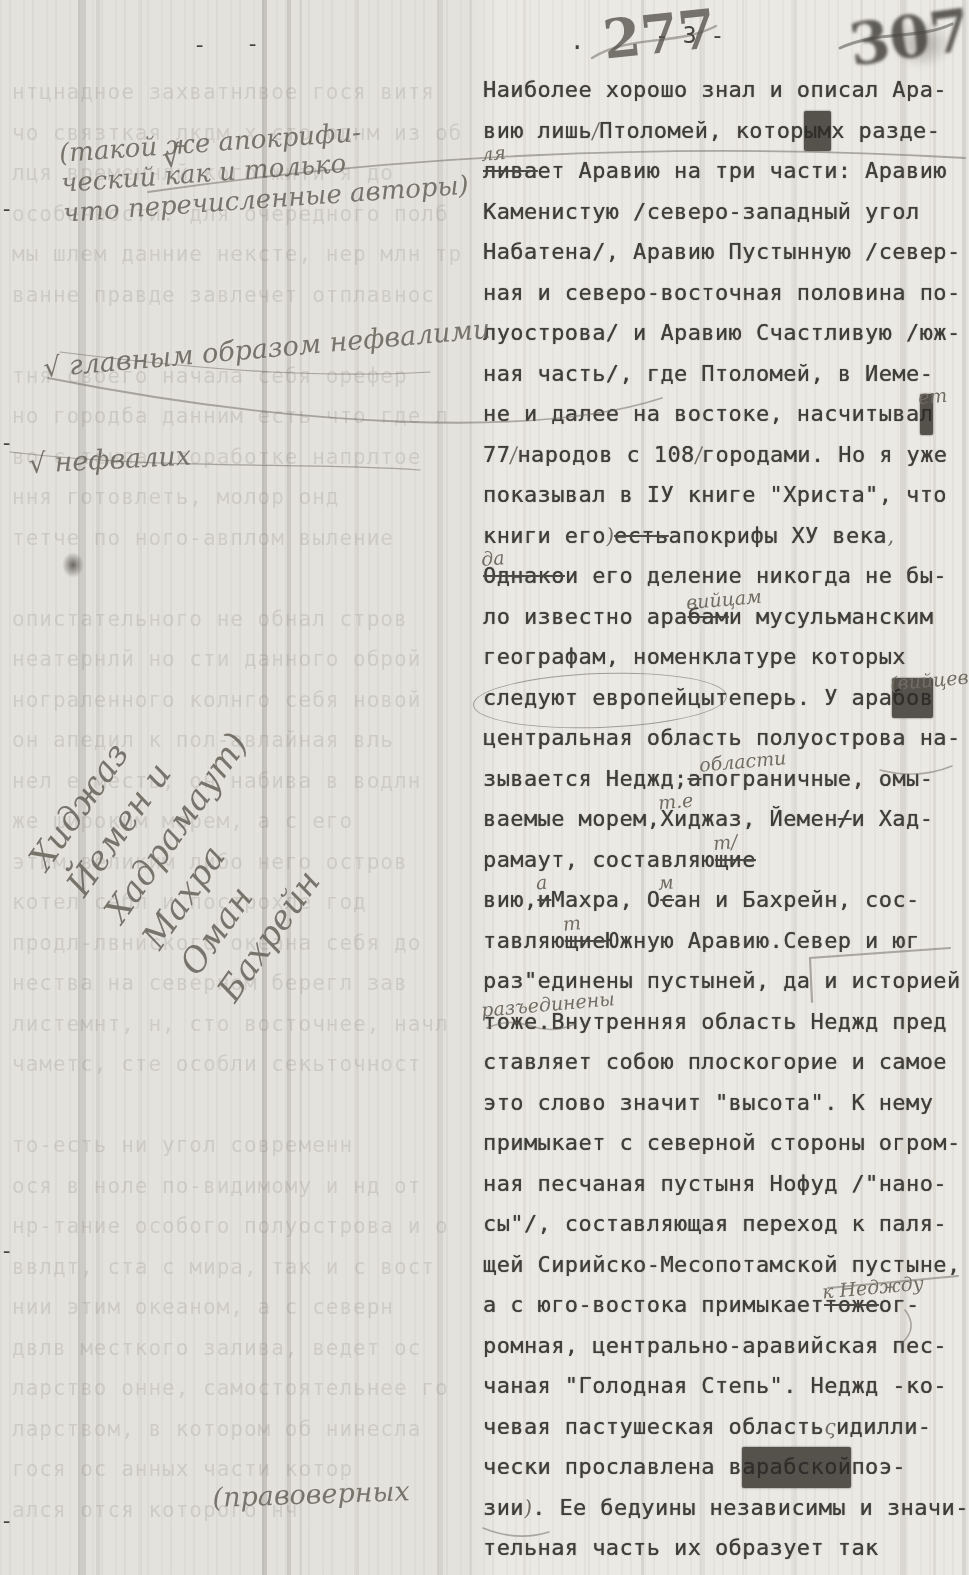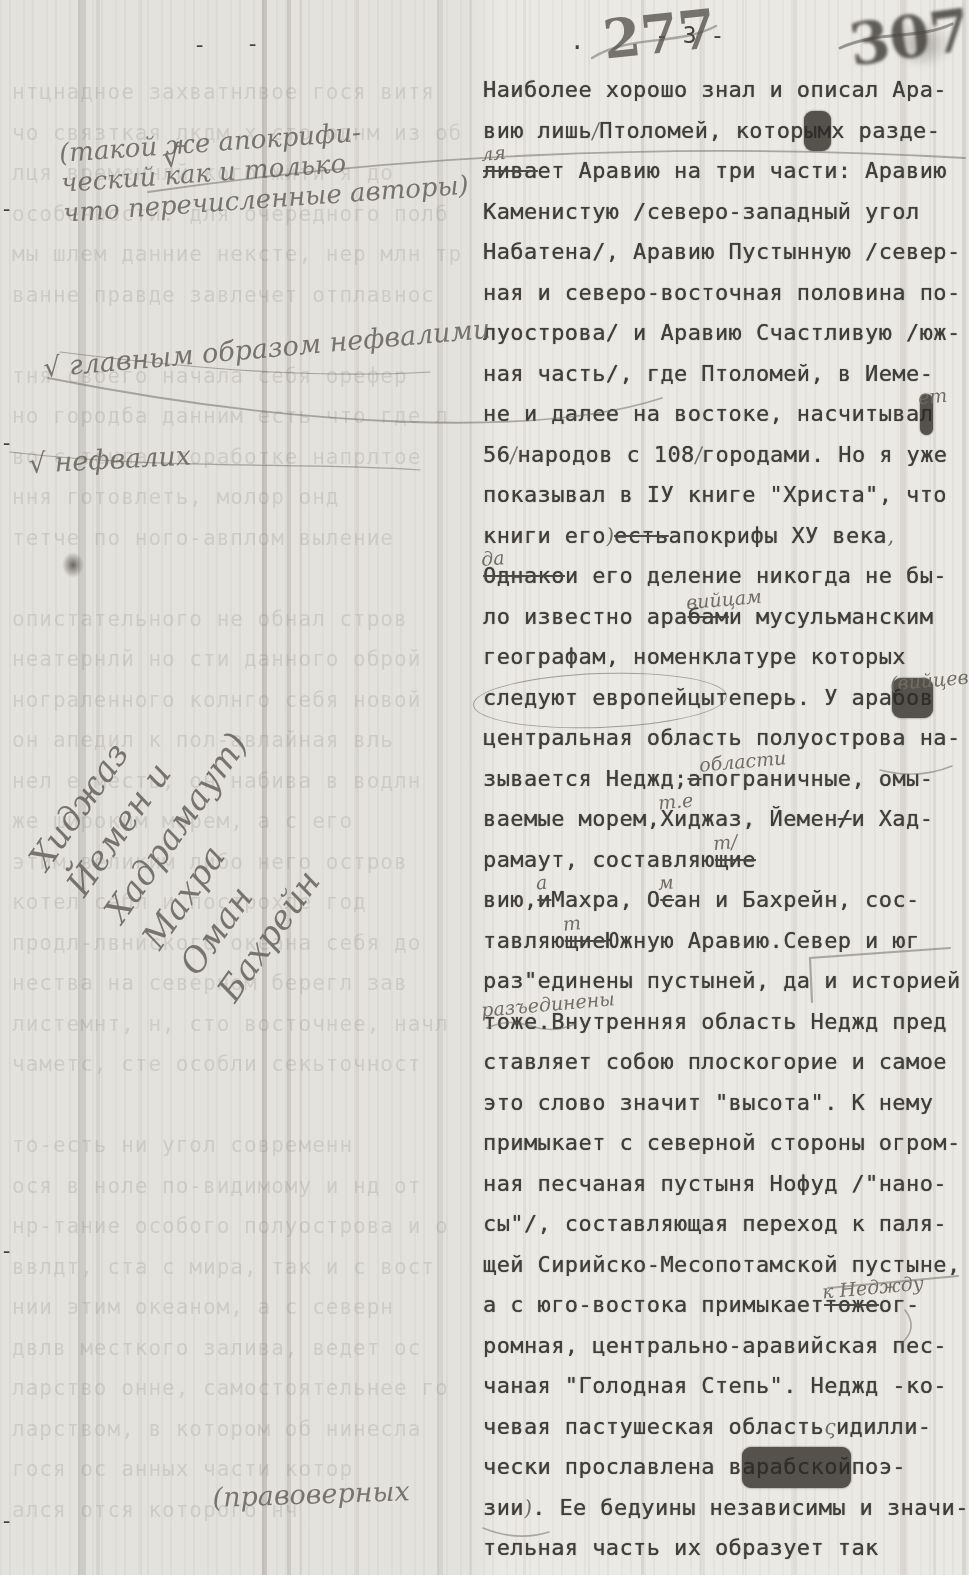--- a/index.html
+++ b/index.html
@@ -17,21 +17,21 @@
   
   .typed-col{
     position:absolute; left:483px; top:70px; width:486px;
     font-size:22px; line-height:40.5px; letter-spacing:.4px;
     color:#403e3a; text-shadow:0 0 1px rgba(64,62,58,.85);
     white-space:nowrap;
   }
   .tline{height:40.5px; position:relative;}
   .tp{position:relative; display:inline-block;}
   .strike{text-decoration:line-through; text-decoration-thickness:2.4px; text-decoration-color:#4c4a44;}
-  .blot{background:#55524c; color:#2f2d2a; border-radius:9px; box-shadow:0 0 2px #55524c;}
+  .blot{background:#55524c; color:#2f2d2a; border-radius:2px; box-shadow:0 0 2px #55524c;}
   .circled::after{
     content:""; position:absolute; left:-10px; right:-12px; top:-5px; bottom:-9px;
     border:1.7px solid rgba(112,108,98,.6); border-radius:50%; transform:rotate(-2deg);
   }
   .hand, .above{
     font-family:"DejaVu Serif","Liberation Serif",serif; font-style:italic;
     color:#716d63; text-shadow:none; letter-spacing:0;
   }
   .hand{font-size:21px; transform:rotate(-4deg); display:inline-block;}
   .above{
@@ -154,21 +154,21 @@
   <div class="typed-col" id="typed-col">
       <div class="tline"><span class="tp">Наиболее хорошо знал и описал Ара-</span></div>
       <div class="tline"><span class="tp">вию лишь</span><span class="hand">/</span><span class="tp">Птоломей, котор</span><span class="tp blot">ым</span><span class="tp">х разде-</span></div>
       <div class="tline"><span class="tp strike">лива<span class="above">ля</span></span><span class="tp">ет Аравию на три части: Аравию</span></div>
       <div class="tline"><span class="tp">Каменистую /северо-западный угол</span></div>
       <div class="tline"><span class="tp">Набатена/, Аравию Пустынную /север-</span></div>
       <div class="tline"><span class="tp">ная и северо-восточная половина по-</span></div>
       <div class="tline"><span class="tp">луострова/ и Аравию Счастливую /юж-</span></div>
       <div class="tline"><span class="tp">ная часть/, где Птоломей, в Иеме-</span></div>
       <div class="tline"><span class="tp">не и далее на востоке, насчитыва</span><span class="tp blot">л<span class="above">ет</span></span></div>
-      <div class="tline"><span class="tp">56</span><span class="hand">/</span><span class="tp">народов с 108</span><span class="hand">/</span><span class="tp">городами. Но я уже</span></div>
+      <div class="tline"><span class="tp">77</span><span class="hand">/</span><span class="tp">народов с 108</span><span class="hand">/</span><span class="tp">городами. Но я уже</span></div>
       <div class="tline"><span class="tp">показывал в IУ книге "Христа", что</span></div>
       <div class="tline"><span class="tp">книги его </span><span class="hand">)</span><span class="tp strike">есть</span><span class="tp"> апокрифы ХУ века</span><span class="hand">,</span></div>
       <div class="tline"><span class="tp strike">Однако<span class="above">да</span></span><span class="tp"> и его деление никогда не бы-</span></div>
       <div class="tline"><span class="tp">ло известно ара</span><span class="tp strike">бам<span class="above">вийцам</span></span><span class="tp"> и мусульманским</span></div>
       <div class="tline"><span class="tp">географам, номенклатуре которых</span></div>
       <div class="tline"><span class="tp circled">следуют европейцы</span><span class="tp"> теперь. У ара</span><span class="tp blot">бов<span class="above">(вийцев</span></span></div>
       <div class="tline"><span class="tp">центральная область полуострова на-</span></div>
       <div class="tline"><span class="tp">зывается Неджд; </span><span class="tp strike">а</span><span class="tp"> пограничные<span class="above">области</span></span><span class="tp">, омы-</span></div>
       <div class="tline"><span class="tp">ваемые морем,</span><span class="tp"> Хиджаз, Йемен<span class="above">т.е</span></span><span class="tp strike">/</span><span class="tp">и Хад-</span></div>
       <div class="tline"><span class="tp">рамаут, составляю</span><span class="tp strike">щие<span class="above">т/</span></span></div>

